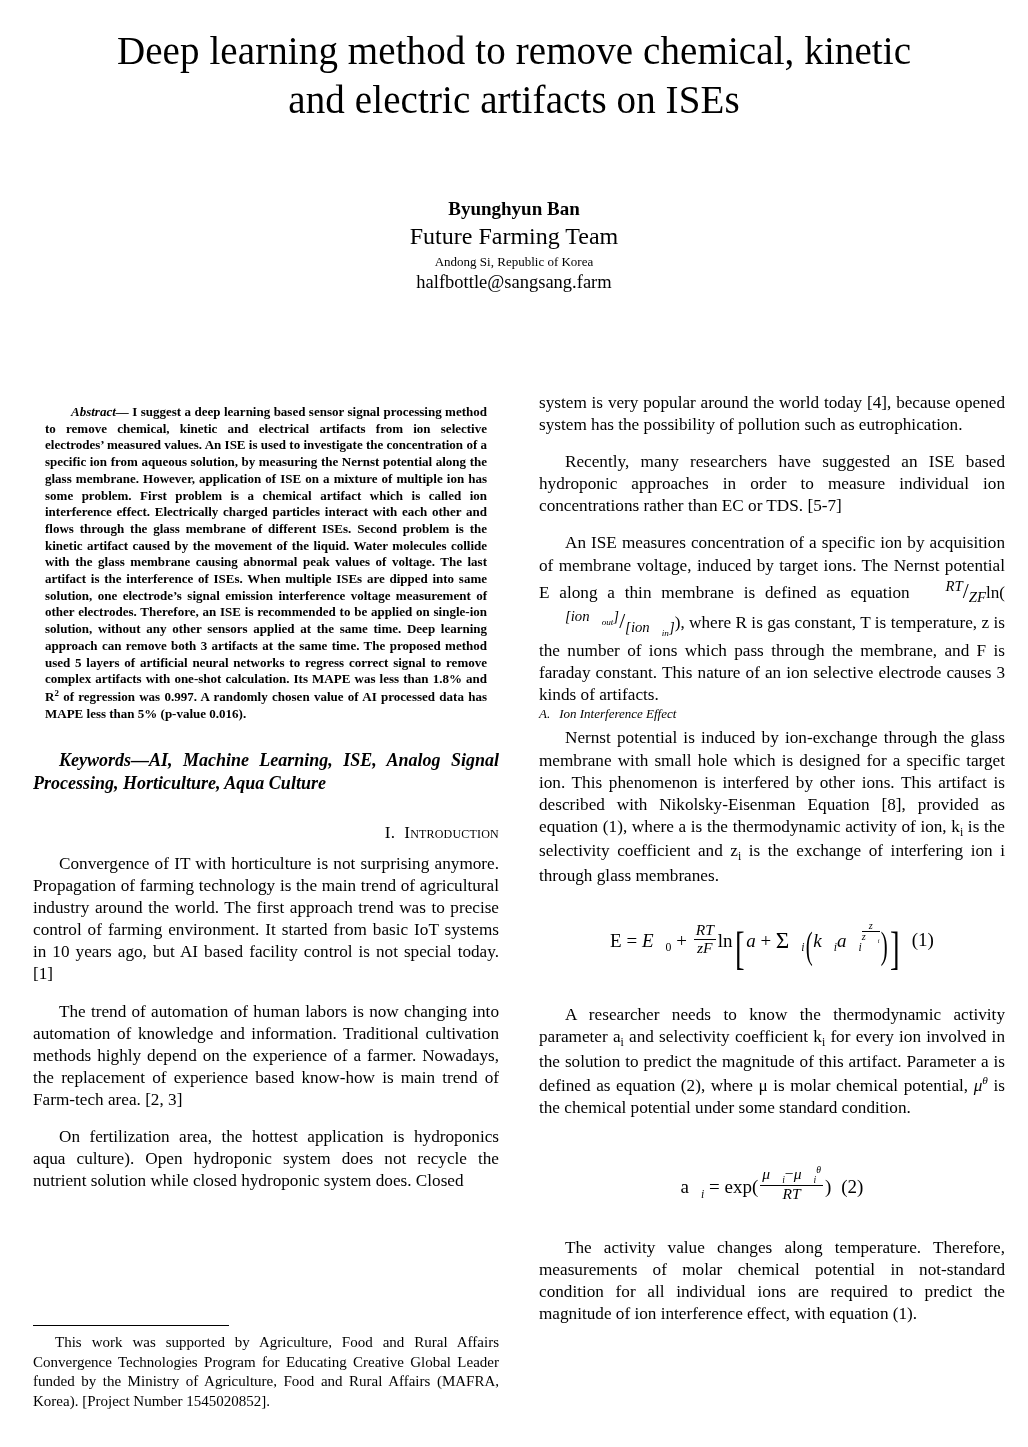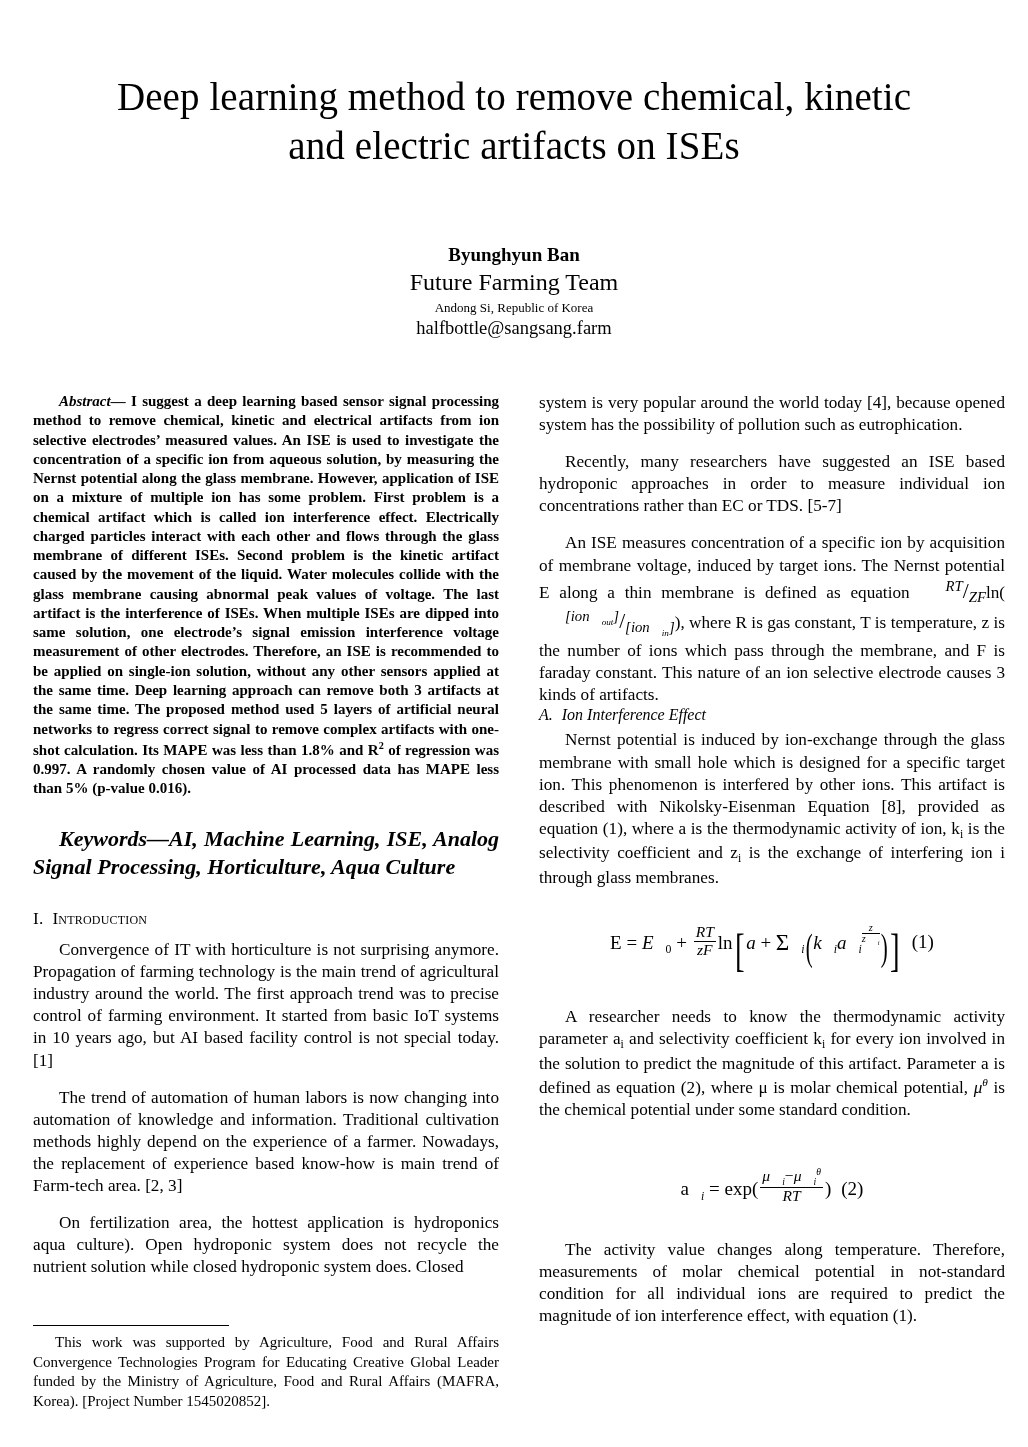--- a/index.html
+++ b/index.html
@@ -13,21 +13,21 @@
     height: 1447px;
     background: #ffffff;
     margin: 0 auto;
     font-family: "Liberation Serif", "DejaVu Serif", serif;
     color: #000000;
     overflow: hidden;
   }
 
   
   .title-block {
-    padding-top: 72px;
+    padding-top: 26px;
   }
   .paper-title {
     font-family: "Liberation Serif", "DejaVu Serif", serif;
     font-size: 39px;
     font-weight: 400;
     line-height: 1.26;
     text-align: center;
     margin: 0 auto;
     width: 860px;
     letter-spacing: 0.1px;
@@ -78,54 +78,54 @@
     font-size: 17.2px;
     line-height: 1.285;
     text-align: justify;
     text-indent: 26px;
     hyphens: none;
   }
   p.body + p.body { margin-top: 15px; }
 
   .abstract {
     font-weight: bold;
-    font-size: 15px;
+    font-size: 13px;
     line-height: 1.285;
     text-align: justify;
     text-indent: 26px;
-    margin: 0;
+    margin: 12px;
   }
   .abstract .lead {
     font-style: italic;
     font-weight: bold;
   }
   .keywords {
     font-weight: bold;
     font-style: italic;
-    font-size: 22px;
+    font-size: 18px;
     line-height: 1.285;
     text-align: justify;
     text-indent: 26px;
     margin: 26px 0 0 0;
   }
 
   h2.section-head {
     font-size: 17.2px;
     font-weight: normal;
     font-variant: small-caps;
-    text-align: left;
+    text-align: right;
     margin: 28px 0 10px 0;
     letter-spacing: 0.2px;
   }
   h2.section-head .numeral {
     font-variant: normal;
     margin-right: 9px;
   }
   h3.subsection-head {
-    font-size: 16px;
+    font-size: 13px;
     font-weight: normal;
     font-style: italic;
     text-align: left;
     margin: 0 0 5px 0;
   }
   h3.subsection-head .letter {
     font-style: italic;
     margin-right: 9px;
   }
 

